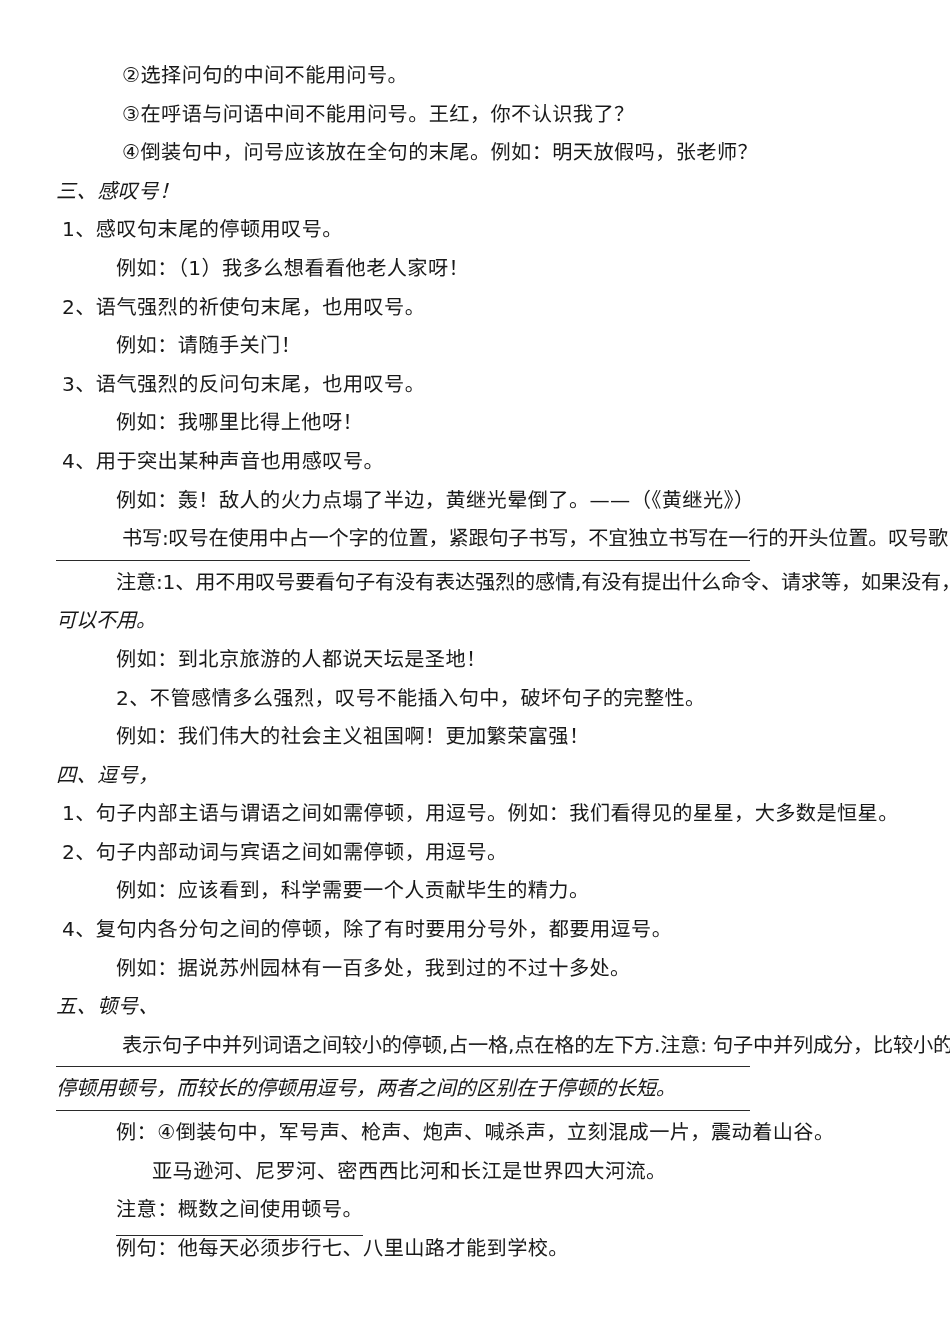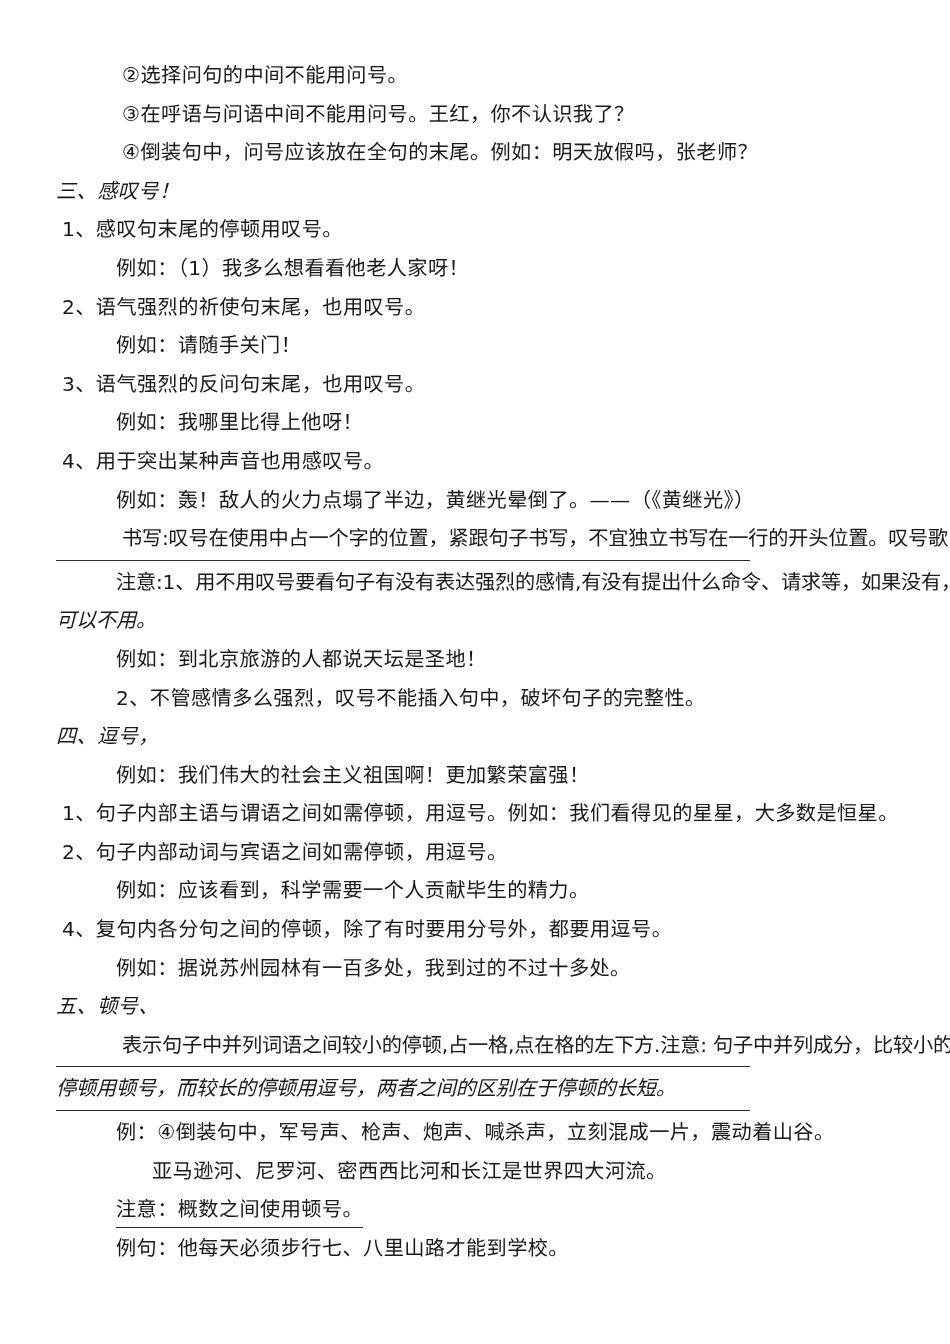--- a/index.html
+++ b/index.html
@@ -53,21 +53,21 @@
     position: relative;
   }
   .u-line {
     border-bottom: 1.4px solid #2a2a2a;
     display: block;
     padding-bottom: 2px;
     margin-bottom: 2px;
   }
   .u-inline {
     border-bottom: 1.4px solid #2a2a2a;
-    padding-bottom: 6px;
+    padding-bottom: 14px;
   }
 
   
   .dense {
     letter-spacing: -0.2px;
   }
 
   
   .doc-body { text-rendering: optimizeLegibility; }
 </style>
@@ -97,23 +97,23 @@
 
     <div class="u-block">
       <span class="ln ind-3 dense u-line">书写:叹号在使用中占一个字的位置，紧跟句子书写，不宜独立书写在一行的开头位置。叹号歌: 感</span>
     </div>
 
     <div class="ln ind-2 dense">注意:1、用不用叹号要看句子有没有表达强烈的感情,有没有提出什么命令、请求等，如果没有，就</div>
     <div class="ln ind-0 dense">可以不用。</div>
 
     <div class="ln ind-2">例如：到北京旅游的人都说天坛是圣地！</div>
     <div class="ln ind-2">2、不管感情多么强烈，叹号不能插入句中，破坏句子的完整性。</div>
+    <div class="ln ind-2">例如：我们伟大的社会主义祖国啊！更加繁荣富强！</div>
+
     <div class="ln ind-0">四、逗号，</div>
-
-    <div class="ln ind-2">例如：我们伟大的社会主义祖国啊！更加繁荣富强！</div>
 
     <div class="ln ind-1">1、句子内部主语与谓语之间如需停顿，用逗号。例如：我们看得见的星星，大多数是恒星。</div>
     <div class="ln ind-1">2、句子内部动词与宾语之间如需停顿，用逗号。</div>
     <div class="ln ind-2">例如：应该看到，科学需要一个人贡献毕生的精力。</div>
     <div class="ln ind-1">4、复句内各分句之间的停顿，除了有时要用分号外，都要用逗号。</div>
     <div class="ln ind-2">例如：据说苏州园林有一百多处，我到过的不过十多处。</div>
 
     <div class="ln ind-0">五、顿号、</div>
 
     <div class="u-block">

